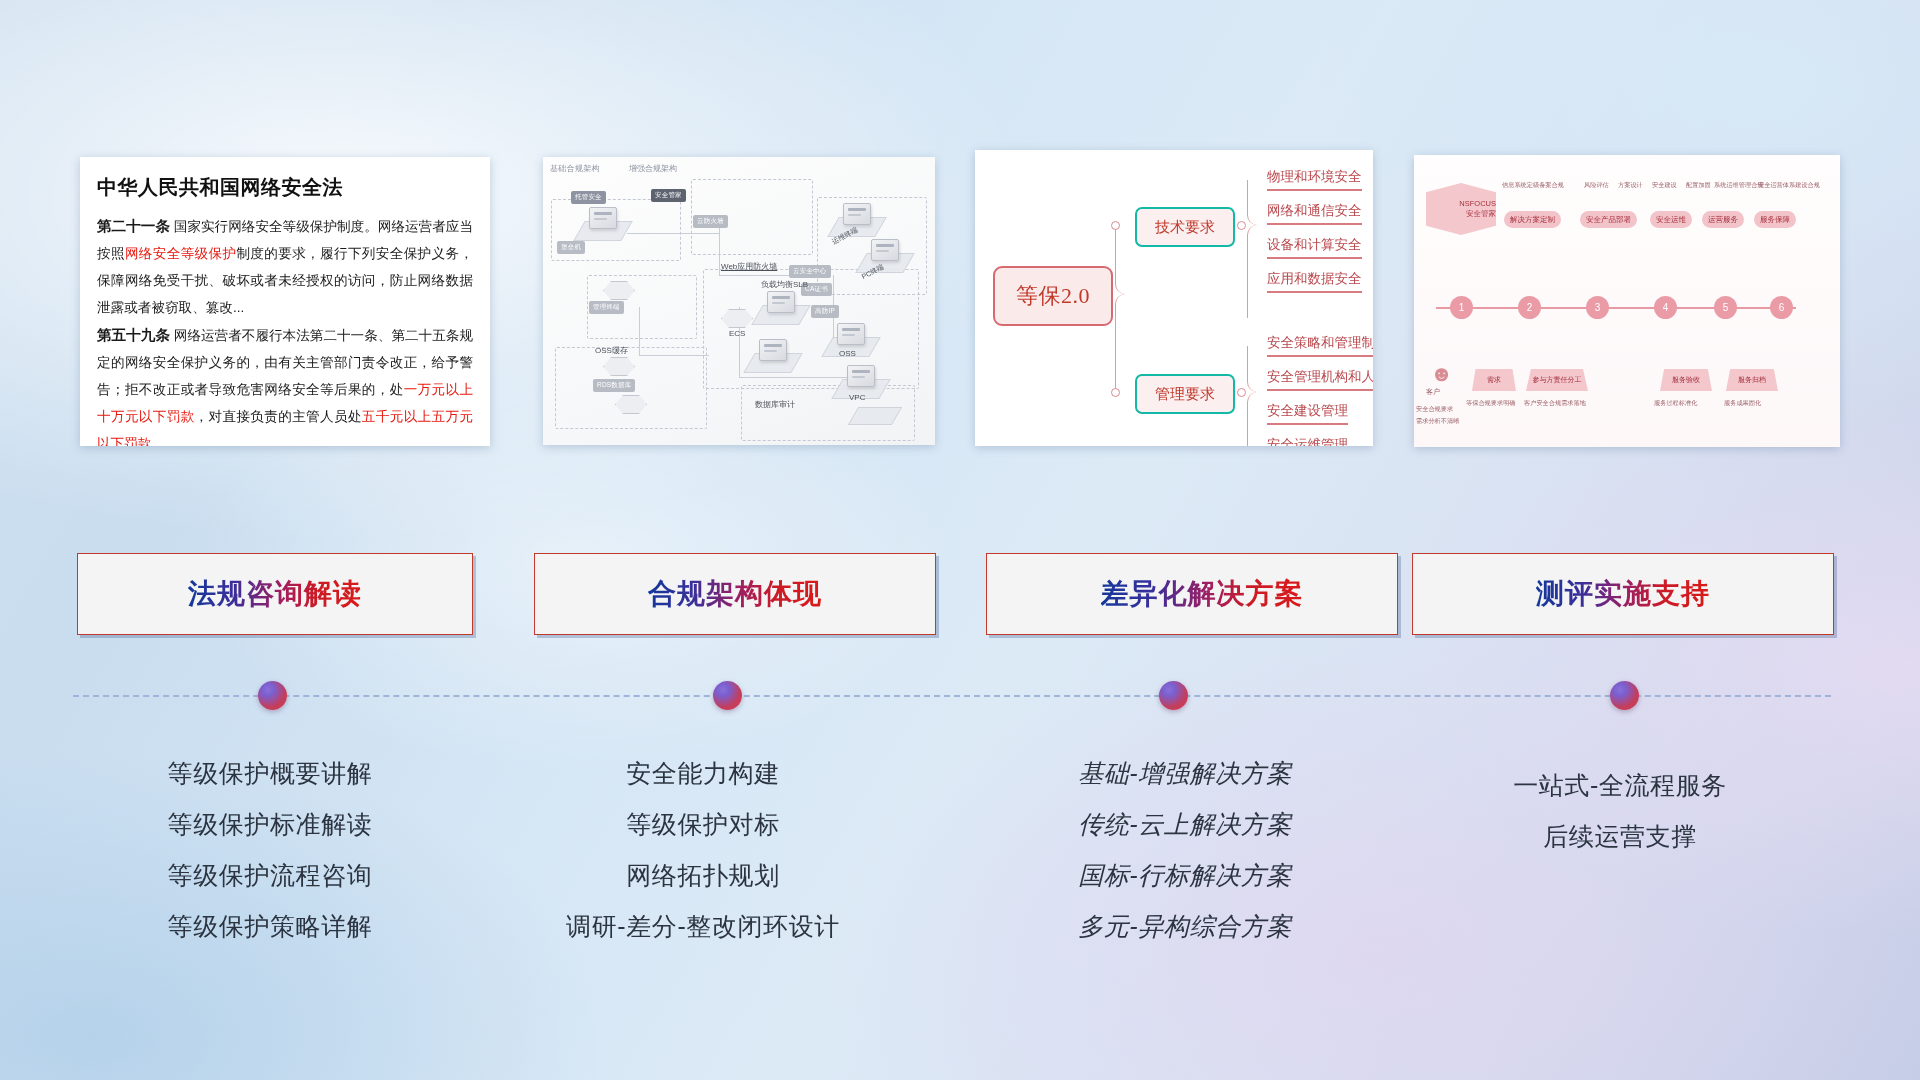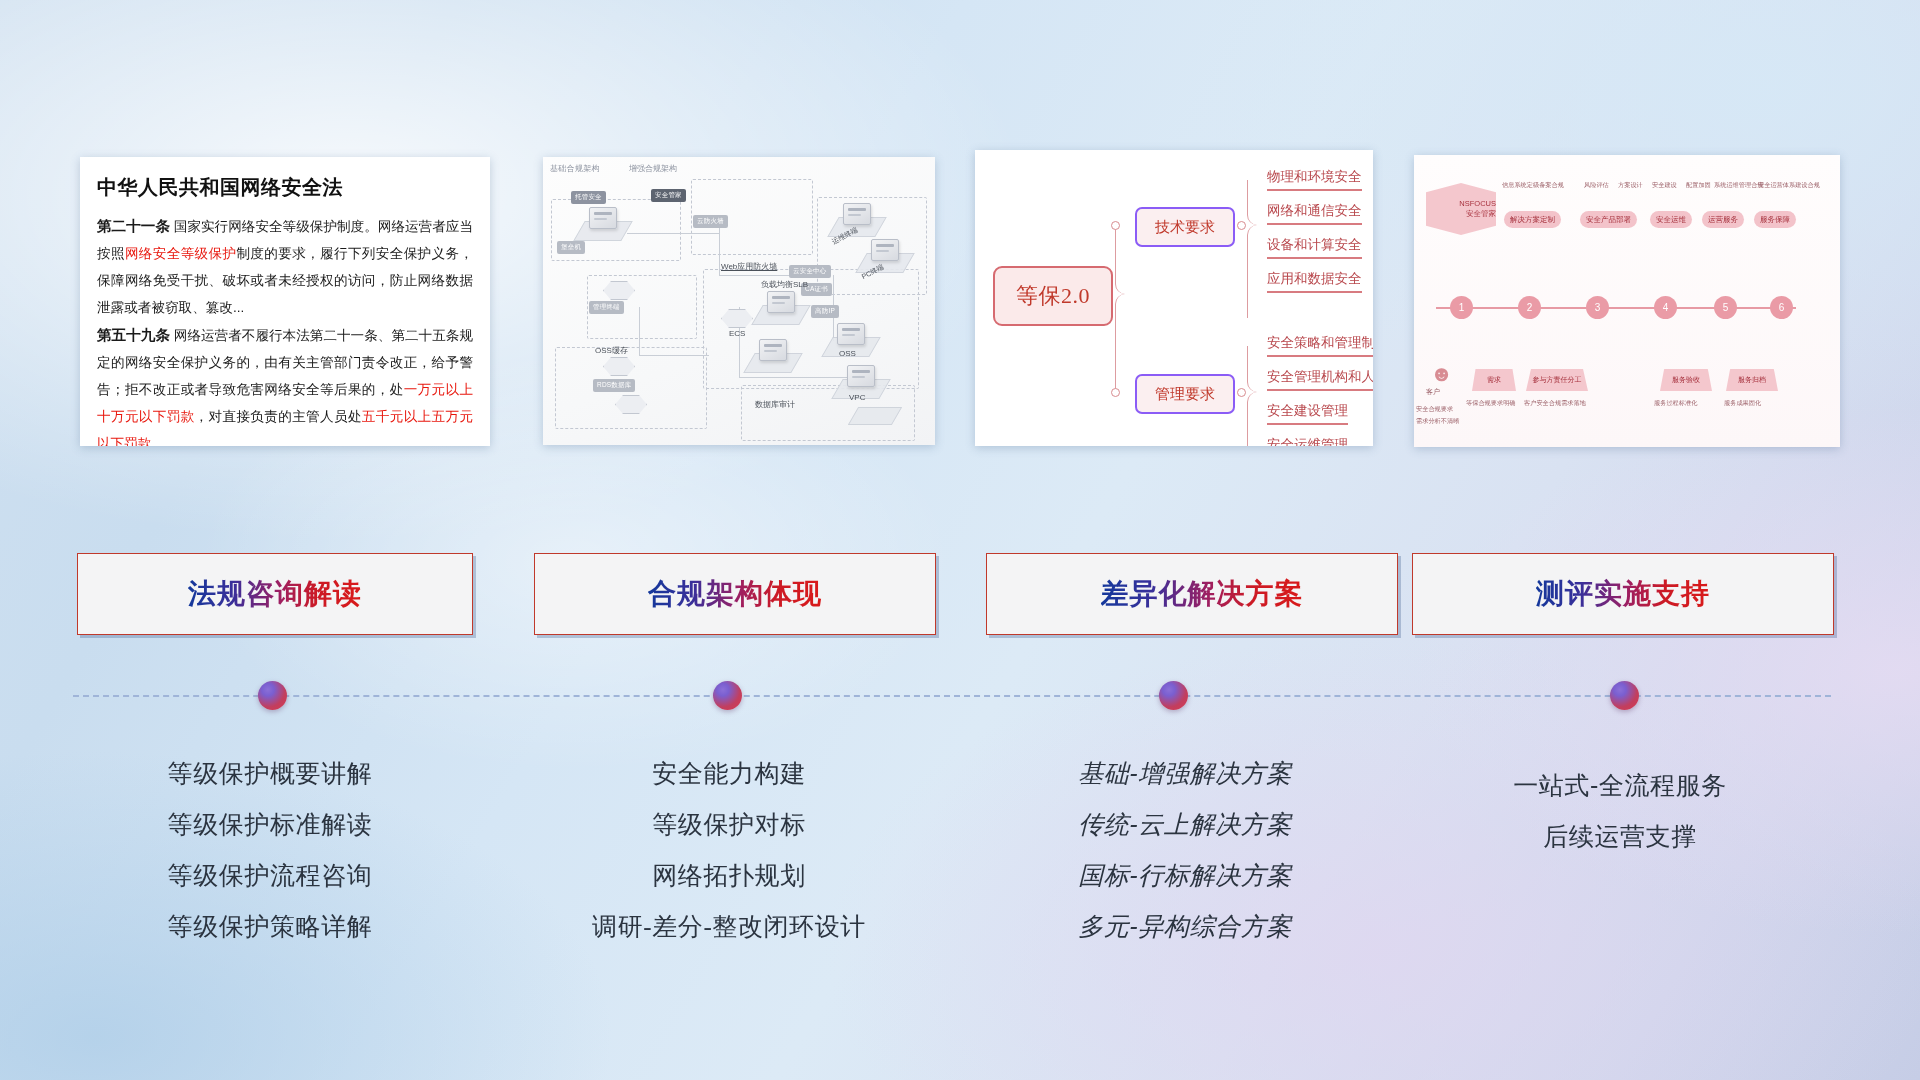--- a/index.html
+++ b/index.html
@@ -68,21 +68,21 @@
   .lbl{position:absolute;font-size:7.5px;color:#4a5059;white-space:nowrap;}
   .ln{position:absolute;background:#c9ced6;}
 
   
   .mind{position:relative;width:100%;height:100%;background:#fff;}
   .mroot{position:absolute;left:18px;top:116px;width:116px;height:56px;
     border:2.5px solid #d66a70;border-radius:9px;background:#fbeaea;
     display:flex;align-items:center;justify-content:center;
     font-family:"Liberation Serif","DejaVu Serif",serif;
     font-size:22px;color:#c0392b;letter-spacing:.5px;}
-  .mmid{position:absolute;width:96px;height:36px;border:2px solid #8b5cf6;
+  .mmid{position:absolute;width:96px;height:36px;border:2px solid #14b8a6;
     border-radius:7px;background:#fbeff0;display:flex;align-items:center;
     justify-content:center;font-family:"Liberation Serif","DejaVu Serif",serif;
     font-size:15px;color:#c0392b;}
   .mmid.t{left:160px;top:57px;}
   .mmid.m{left:160px;top:224px;}
   .mleaf{position:absolute;font-family:"Liberation Serif","DejaVu Serif",serif;
     font-size:13.5px;color:#b8474c;white-space:nowrap;padding-bottom:3px;
     border-bottom:2px solid #d87b80;}
   .mconn{position:absolute;border-left:1.6px solid #dd9ca0;
     border-radius:0 0 0 10px;}
@@ -129,21 +129,21 @@
      border-top:2px dashed #9fb4d8;}
   .tl-dot{position:absolute;top:681px;width:29px;height:29px;border-radius:50%;
      background:radial-gradient(circle at 34% 30%,#8b6fd8 0%,#7a5fd0 22%,#c23e5e 62%,#d8394f 100%);
      box-shadow:0 2px 5px rgba(100,60,110,.35);}
   .d1{left:258px;} .d2{left:713px;} .d3{left:1159px;} .d4{left:1610px;}
 
   
   .col{position:absolute;top:748px;text-align:center;}
   .col-item{font-size:25px;color:#2b3440;line-height:51px;letter-spacing:.6px;white-space:nowrap;}
   .c1{left:70px;width:400px;}
-  .c2{left:524px;width:410px;font-family:Liberation Serif, serif;}
+  .c2{left:498px;width:410px;}
   .c3{left:985px;width:400px;font-style:italic;}
   .c4{left:1400px;width:440px;top:760px;}
 </style>
 </head>
 <body>
 
 <div id="bg">
   <div class="bg-grad-1"></div>
   <div class="bg-grad-2"></div>
   <div class="bg-grad-3"></div>

